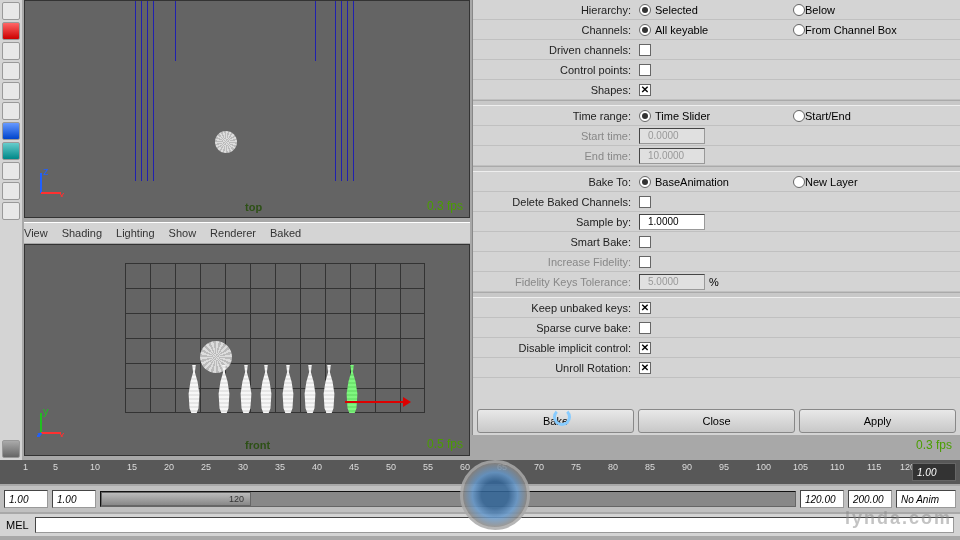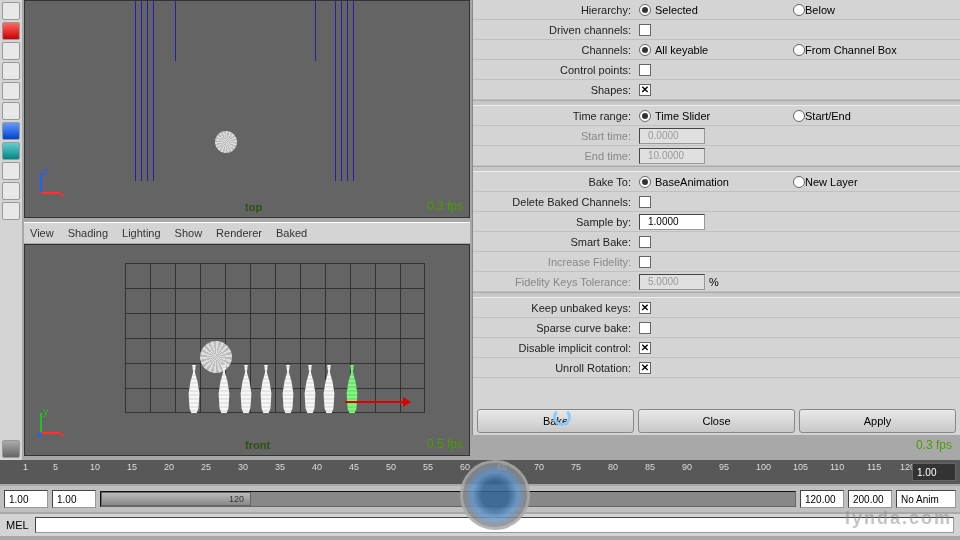--- a/index.html
+++ b/index.html
@@ -15,21 +15,21 @@
 .viewport-top { position: absolute; left: 24px; top: 0; width: 446px; height: 218px; background: #646464; border: 1px solid #333; }
 .viewport-content { width: 100%; height: 100%; position: relative; }
 .viewport-label { position: absolute; bottom: 4px; color: #2d5016; font-weight: bold; }
 .viewport-fps { position: absolute; bottom: 4px; right: 6px; color: #4a9e00; font-size: 12px; }
 .axis-indicator { position: absolute; left: 12px; bottom: 20px; width: 30px; height: 30px; }
 
 .lane-lines { position: absolute; left: 110px; top: 0; width: 220px; height: 180px; }
 .lane-line { position: absolute; top: 0; height: 180px; width: 1px; background: #2020b0; }
 .ball-top { position: absolute; left: 190px; top: 130px; width: 22px; height: 22px; border-radius: 50%; background: repeating-conic-gradient(#ddd 0deg 10deg, #bbb 10deg 20deg); }
 
-.menu-bar { position: absolute; left: 24px; top: 222px; width: 446px; height: 21px; background: #d4d4d4; display: flex; align-items: center; padding: 0 6px; gap: 14px; border-top: 1px solid #fff; }
+.menu-bar { position: absolute; left: 24px; top: 222px; width: 446px; height: 21px; background: #d4d4d4; display: flex; align-items: center; padding: 0 0; gap: 14px; border-top: 1px solid #fff; }
 .menu-item { color: #333; cursor: pointer; }
 
 .viewport-front { position: absolute; left: 24px; top: 244px; width: 446px; height: 212px; background: #646464; border: 1px solid #333; }
 .grid-area { position: absolute; left: 100px; top: 18px; width: 300px; height: 150px; }
 .grid-line-h { position: absolute; width: 100%; height: 1px; background: #333; }
 .grid-line-v { position: absolute; height: 100%; width: 1px; background: #333; }
 .pin { position: absolute; bottom: 0; width: 18px; height: 48px; }
 .pin-body { width: 100%; height: 100%; background: repeating-linear-gradient(0deg, #fff 0px, #ddd 2px, #fff 4px); clip-path: polygon(40% 0%, 60% 0%, 55% 15%, 70% 35%, 80% 60%, 75% 90%, 65% 100%, 35% 100%, 25% 90%, 20% 60%, 30% 35%, 45% 15%); }
 .pin.green .pin-body { background: repeating-linear-gradient(0deg, #8f8 0px, #6d6 2px, #8f8 4px); }
 .ball-front { position: absolute; bottom: 40px; left: 75px; width: 32px; height: 32px; border-radius: 50%; background: repeating-conic-gradient(#ddd 0deg 10deg, #bbb 10deg 20deg); }
@@ -51,21 +51,21 @@
 .radio-col2 { position: absolute; left: 320px; display: flex; align-items: center; }
 
 .button-row { position: absolute; bottom: 0; left: 0; width: 100%; height: 28px; display: flex; gap: 4px; padding: 2px 4px; }
 .dlg-btn { flex: 1; background: linear-gradient(#e8e8e8, #c8c8c8); border: 1px solid #888; border-radius: 3px; display: flex; align-items: center; justify-content: center; cursor: pointer; }
 
 .timeline { position: absolute; left: 0; top: 460px; width: 960px; height: 24px; background: #585858; display: flex; align-items: center; }
 .tick { position: absolute; top: 2px; color: #ddd; font-size: 9px; }
 .fps-end { position: absolute; right: 8px; top: 438px; color: #4a9e00; font-size: 12px; }
 
 .range-bar { position: absolute; left: 0; top: 486px; width: 960px; height: 26px; background: #c0c0c0; display: flex; align-items: center; gap: 4px; padding: 0 4px; }
-.range-field { width: 44px; height: 18px; border: 1px inset #999; background: #fff; padding: 0 4px; font-size: 10px; display: flex; align-items: center; }
+.range-field { width: 44px; height: 18px; border: 1px inset #999; background: #fff; padding: 0 4px; font-size: 10px; display: flex; align-items: center; font-style: italic; }
 .range-slider { flex: 1; height: 16px; background: #888; border: 1px inset #666; position: relative; }
 .range-handle { position: absolute; left: 0; width: 150px; height: 100%; background: linear-gradient(#bbb, #888); border: 1px solid #666; }
 
 .status-bar { position: absolute; left: 0; top: 514px; width: 960px; height: 22px; background: #d4d4d4; display: flex; align-items: center; padding: 0 6px; gap: 6px; }
 
 .spinner { position: absolute; left: 553px; top: 408px; width: 18px; height: 18px; border: 3px solid #8cf; border-top-color: transparent; border-radius: 50%; }
 .logo-overlay { position: absolute; left: 460px; top: 460px; width: 70px; height: 70px; border-radius: 50%; background: radial-gradient(circle, #336699 30%, #6699cc 50%, #888 70%); border: 3px solid #aaa; opacity: 0.85; }
 .watermark { position: absolute; right: 8px; top: 508px; color: #888; font-size: 18px; letter-spacing: 2px; opacity: 0.5; font-weight: bold; }
 </style>
 </head>
@@ -191,37 +191,37 @@
     <div class="option-label">Hierarchy:</div>
     <div class="option-controls">
       <span class="radio checked"></span>
       <span class="radio-label">Selected</span>
     </div>
     <div class="radio-col2">
         <span class="radio"></span>
         <span class="radio-label">Below</span>
       </div>
   </div>
-  <div class="option-row">
-      <div class="option-label">Driven channels:</div>
-      <div class="option-controls">
-        <span class="checkbox"></span>
-      </div>
-    </div>
   <div class="option-row" style="position:relative">
     <div class="option-label">Channels:</div>
     <div class="option-controls">
       <span class="radio checked"></span>
       <span class="radio-label">All keyable</span>
     </div>
     <div class="radio-col2">
         <span class="radio"></span>
         <span class="radio-label">From Channel Box</span>
       </div>
   </div>
+  <div class="option-row">
+      <div class="option-label">Driven channels:</div>
+      <div class="option-controls">
+        <span class="checkbox"></span>
+      </div>
+    </div>
   <div class="option-row">
       <div class="option-label">Control points:</div>
       <div class="option-controls">
         <span class="checkbox"></span>
       </div>
     </div>
   <div class="option-row">
       <div class="option-label">Shapes:</div>
       <div class="option-controls">
         <span class="checkbox">✕</span>

